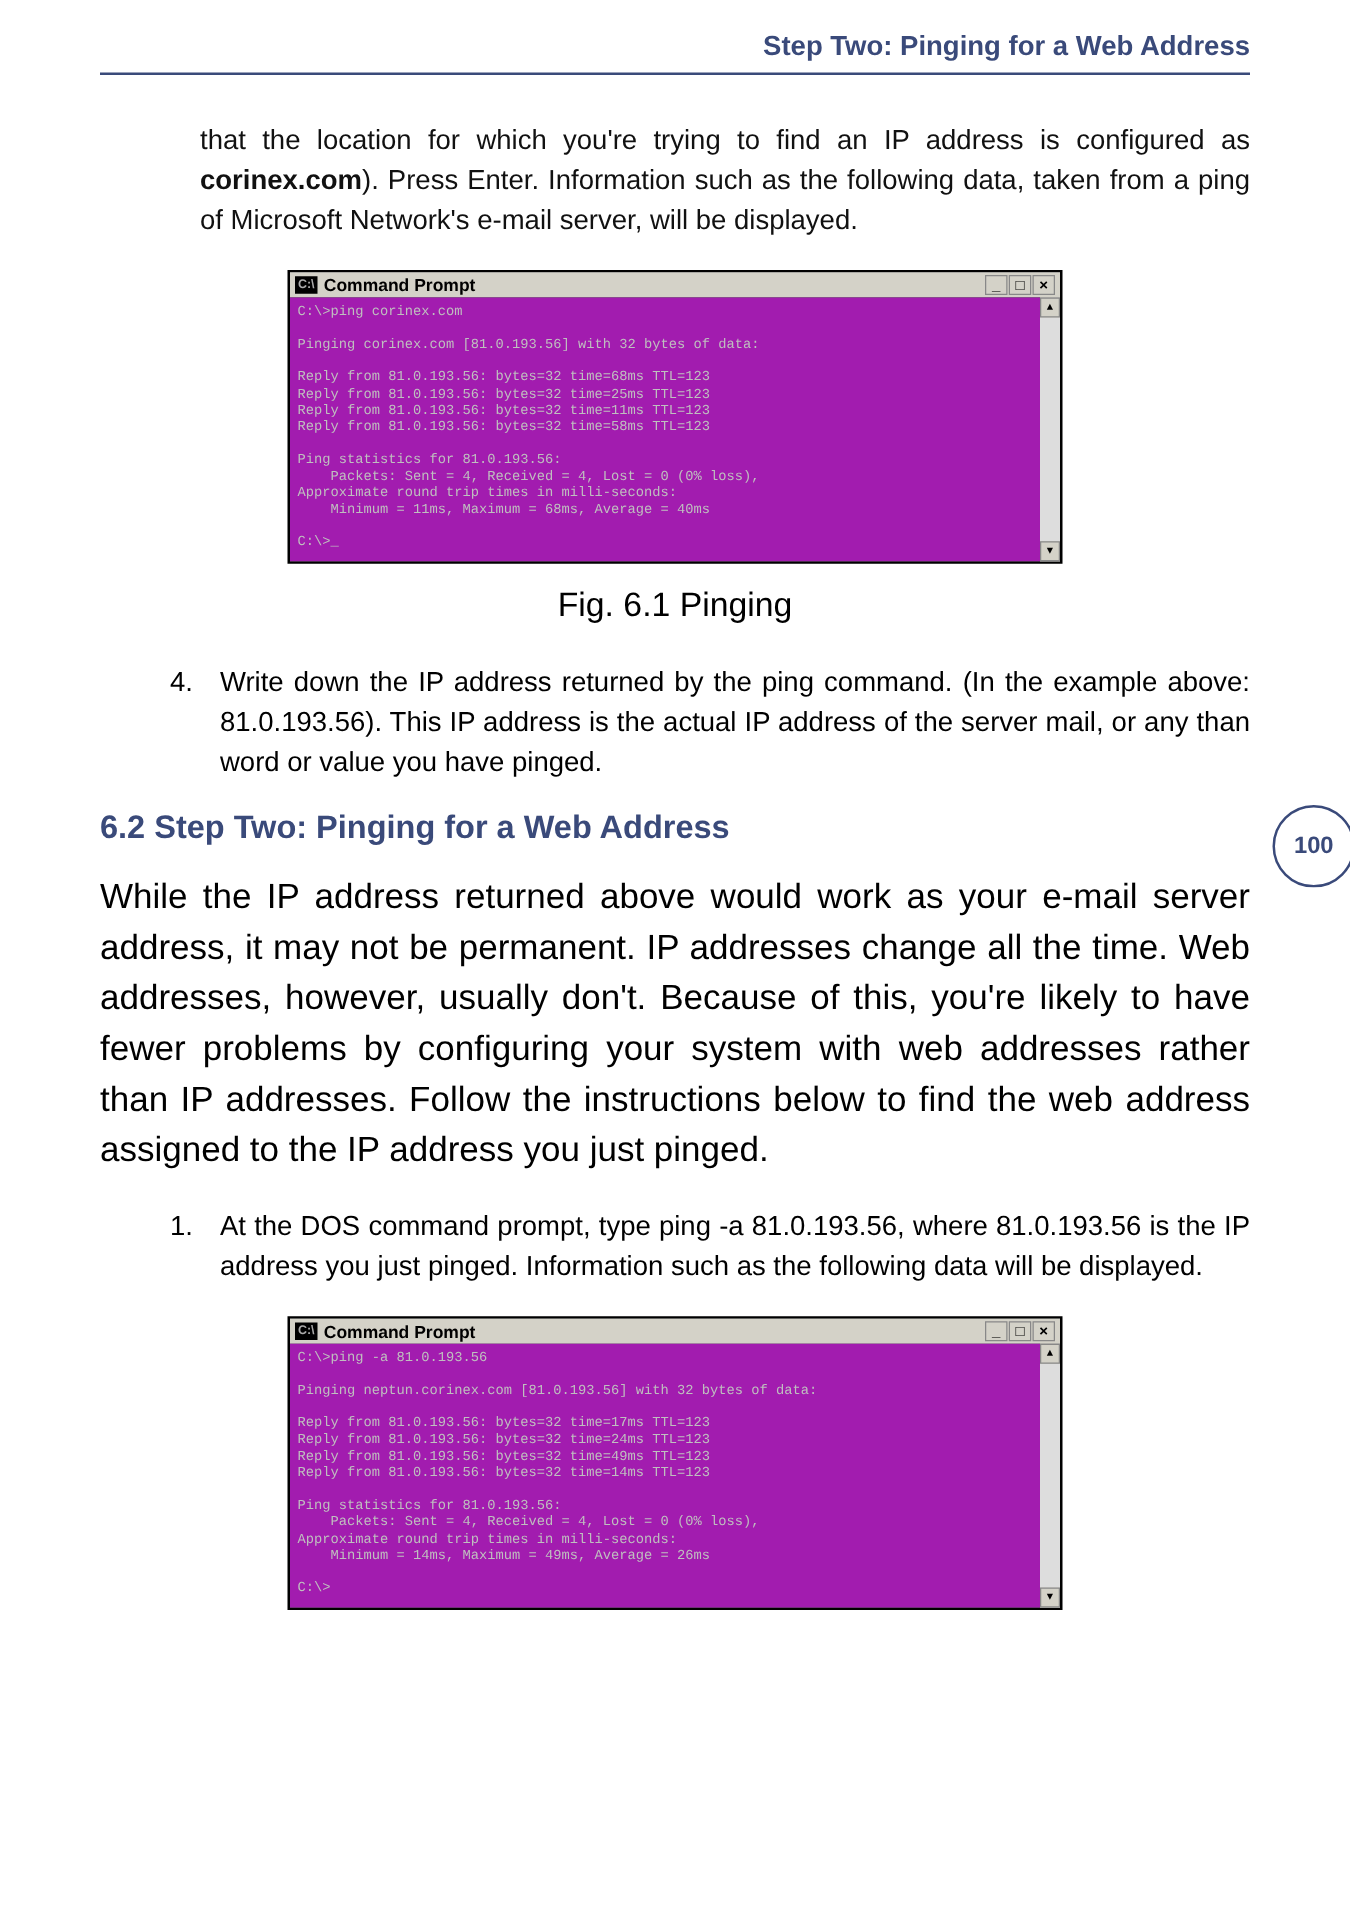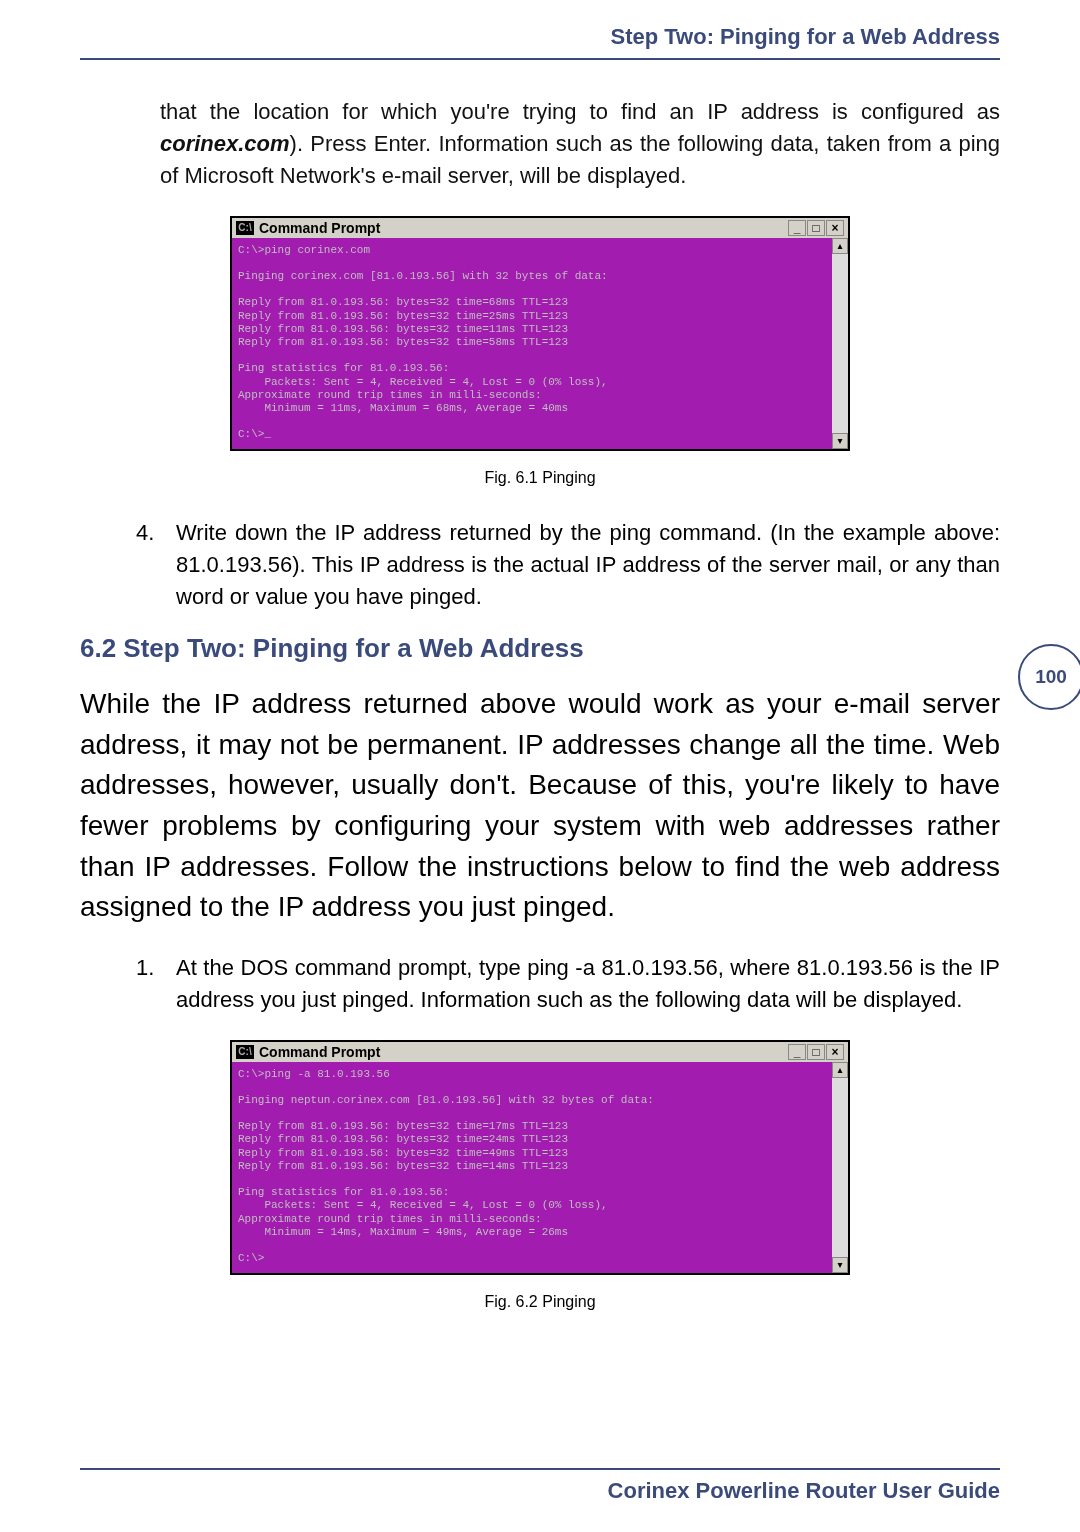--- a/index.html
+++ b/index.html
@@ -26,21 +26,21 @@
     margin-bottom: 36px;
   }
   .body-text {
     font-size: 22px;
     line-height: 1.45;
     color: #111;
     text-align: justify;
     margin-left: 80px;
     margin-right: 0;
   }
-  .body-text .bi { font-weight: bold; font-style: italic; }
+  .body-text .bi { font-weight: bold; }
   .cmd-window {
     width: 620px;
     margin: 24px auto 10px auto;
     border: 2px solid #000;
   }
   .cmd-title {
     background: #d4d2c8;
     display: flex;
     align-items: center;
     padding: 2px 4px;
@@ -94,21 +94,21 @@
   .cmd-scroll-btn {
     height: 16px;
     background: #d4d2c8;
     border: 1px solid #888;
     font-size: 10px;
     text-align: center;
     line-height: 14px;
   }
   .fig-caption {
     text-align: center;
-    font-size: 16px;
+    font-size: 27px;
     margin: 18px 0 30px 0;
   }
   .ol-item {
     display: flex;
     margin-left: 56px;
     margin-right: 0;
     font-size: 22px;
     line-height: 1.45;
     text-align: justify;
     margin-bottom: 20px;
@@ -244,19 +244,17 @@
     Minimum = 14ms, Maximum = 49ms, Average = 26ms
 
 C:\&gt;</div>
       <div class="cmd-scroll">
         <div class="cmd-scroll-btn">▴</div>
         <div class="cmd-scroll-btn">▾</div>
       </div>
     </div>
   </div>
 
-  <div class="fig-caption">Fig. 6.2 Pinging</div>
 
   <div class="page-number-bubble">100</div>
 
-  <div class="footer">Corinex Powerline Router User Guide</div>
 
 </div>
 
 </body></html>

